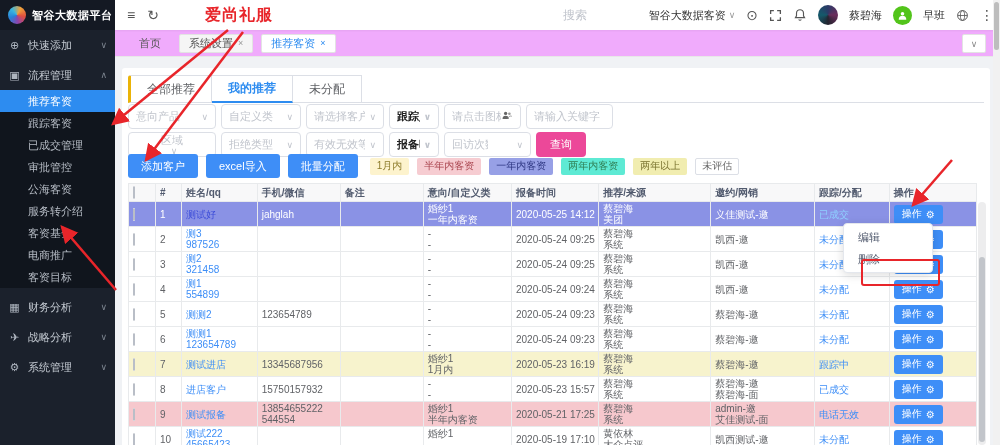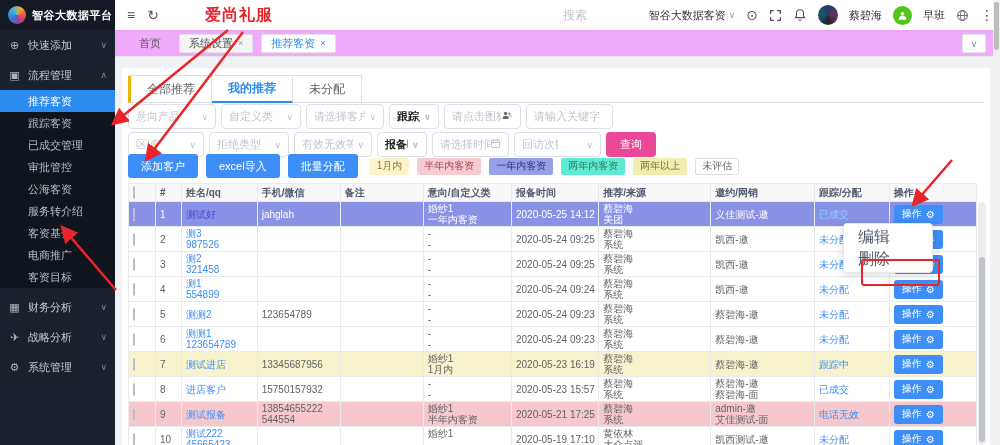--- a/index.html
+++ b/index.html
@@ -84,21 +84,21 @@
   .status { color:#3d8ef7; cursor:pointer; }
   tr.selected .status { color:#8fd0ff; }
   .op-btn { height:19px; padding:0 8px; background:#3e8ef7; color:#fff; font-size:10px; border:none; border-radius:3px; cursor:pointer; display:inline-flex; align-items:center; gap:4px; }
 
   .tbl-scroll { position:absolute; left:856px; top:134px; width:8px; height:243px; background:#ededee; border-radius:4px; }
   .tbl-thumb { position:absolute; left:1px; top:55px; width:6px; height:185px; background:#c2c5ca; border-radius:3px; }
 
   
   .ctx-menu { position:absolute; left:843px; top:223px; width:90px; background:#fff; border:1px solid #e4e7ed; border-radius:4px;
     box-shadow:0 2px 10px rgba(0,0,0,.14); z-index:8; padding:2px 0; }
-  .ctx-item { height:22px; display:flex; align-items:center; padding-left:14px; font-size:16px; color:#515a6e; cursor:pointer; }
+  .ctx-item { height:22px; display:flex; align-items:center; padding-left:14px; font-size:11px; color:#515a6e; cursor:pointer; }
 
   
   .pg-scroll { position:absolute; right:0; top:0; width:7px; height:445px; background:#f1f1f1; z-index:9; }
   .pg-thumb { position:absolute; left:1px; top:2px; width:5px; height:48px; background:#bdbdbd; border-radius:3px; }
 
   
   .anno { position:absolute; z-index:20; pointer-events:none; }
   .anno-label { left:205px; top:5px; font-size:16px; font-weight:bold; color:#e8252a; letter-spacing:1px; }
   .anno-rect { left:861px; top:259px; width:79px; height:27px; border:2px solid #e8252a; border-radius:3px; }
   svg.arrows { position:absolute; left:0; top:0; width:1000px; height:445px; z-index:19; pointer-events:none; }
@@ -236,42 +236,35 @@
               <path d="M1.5 13a4.5 4.5 0 0 1 9 0z" fill="#666"></path>
               <circle cx="11.5" cy="5.5" r="1.9" fill="#999"></circle>
               <path d="M9.5 12.5a4 4 0 0 1 5.5-3.4" fill="none" stroke="#999" stroke-width="1.4"></path>
             </svg></span>
         </div>
         <div class="ctl" style="width: 87px;">
           <span class="txt">请输入关键字</span>
         </div>
       </div>
     <div class="frow frow2" id="frow2">
-        <div class="ctl" style="width: 76px;">
+        <div class="ctl" style="width: 88px; flex-direction: column;">
           <span class="txt">区域</span>
           <span class="cv">∨</span>
         </div>
         <div class="ctl" style="width: 80px;">
           <span class="txt">拒绝类型</span>
           <span class="cv">∨</span>
         </div>
         <div class="ctl" style="width: 78px;">
           <span class="txt">有效无效等</span>
           <span class="cv">∨</span>
         </div>
         <div class="ctl filled" style="width: 50px;">
           <span class="txt">报备时间</span>
           <span class="cv">∨</span>
-        </div>
-        <div class="ctl" style="width: 77px;">
-          <span class="txt">请选择时间</span>
-          <span><svg width="11" height="11" viewBox="0 0 16 16">
-              <rect x="2" y="3" width="12" height="11" rx="1.5" fill="none" stroke="#bbb" stroke-width="1.4"></rect>
-              <path d="M2 6.5h12M5 1.5v3M11 1.5v3" stroke="#bbb" stroke-width="1.4"></path>
-            </svg></span>
         </div>
         <div class="ctl" style="width: 87px; gap: 24px;">
           <span class="txt">回访次数</span>
           <span class="cv">∨</span>
         </div>
         <button class="btn-primary">查询</button>
       </div>
     <div class="toolbar">
       <span id="act-btns" style="display:flex;gap:8px">
           <button class="act-btn">添加客户</button>

